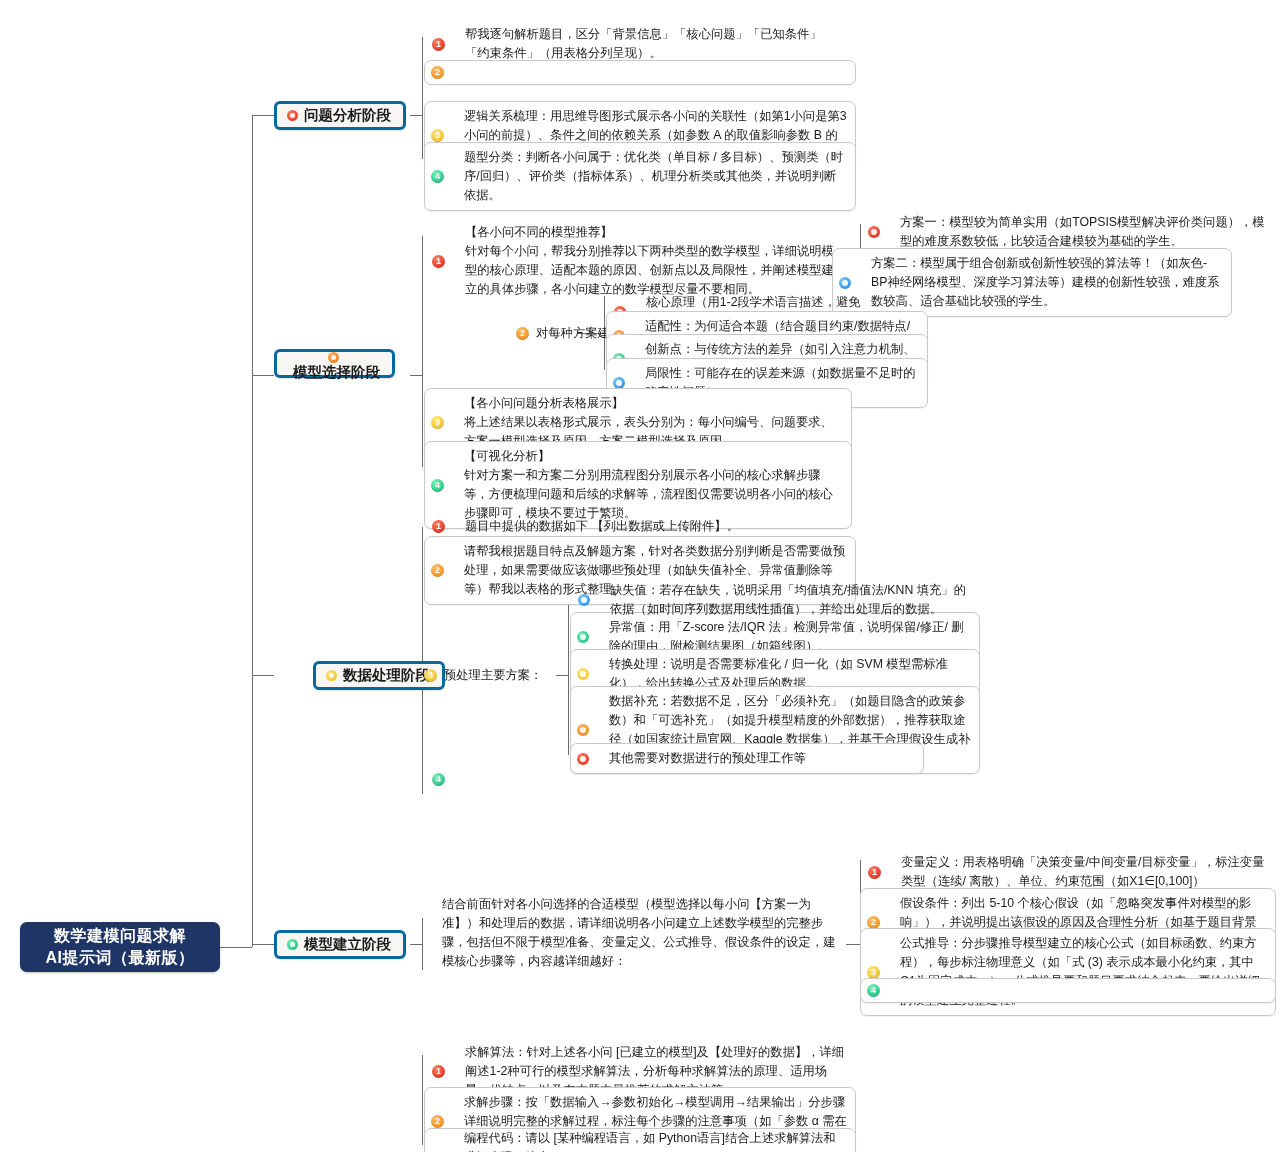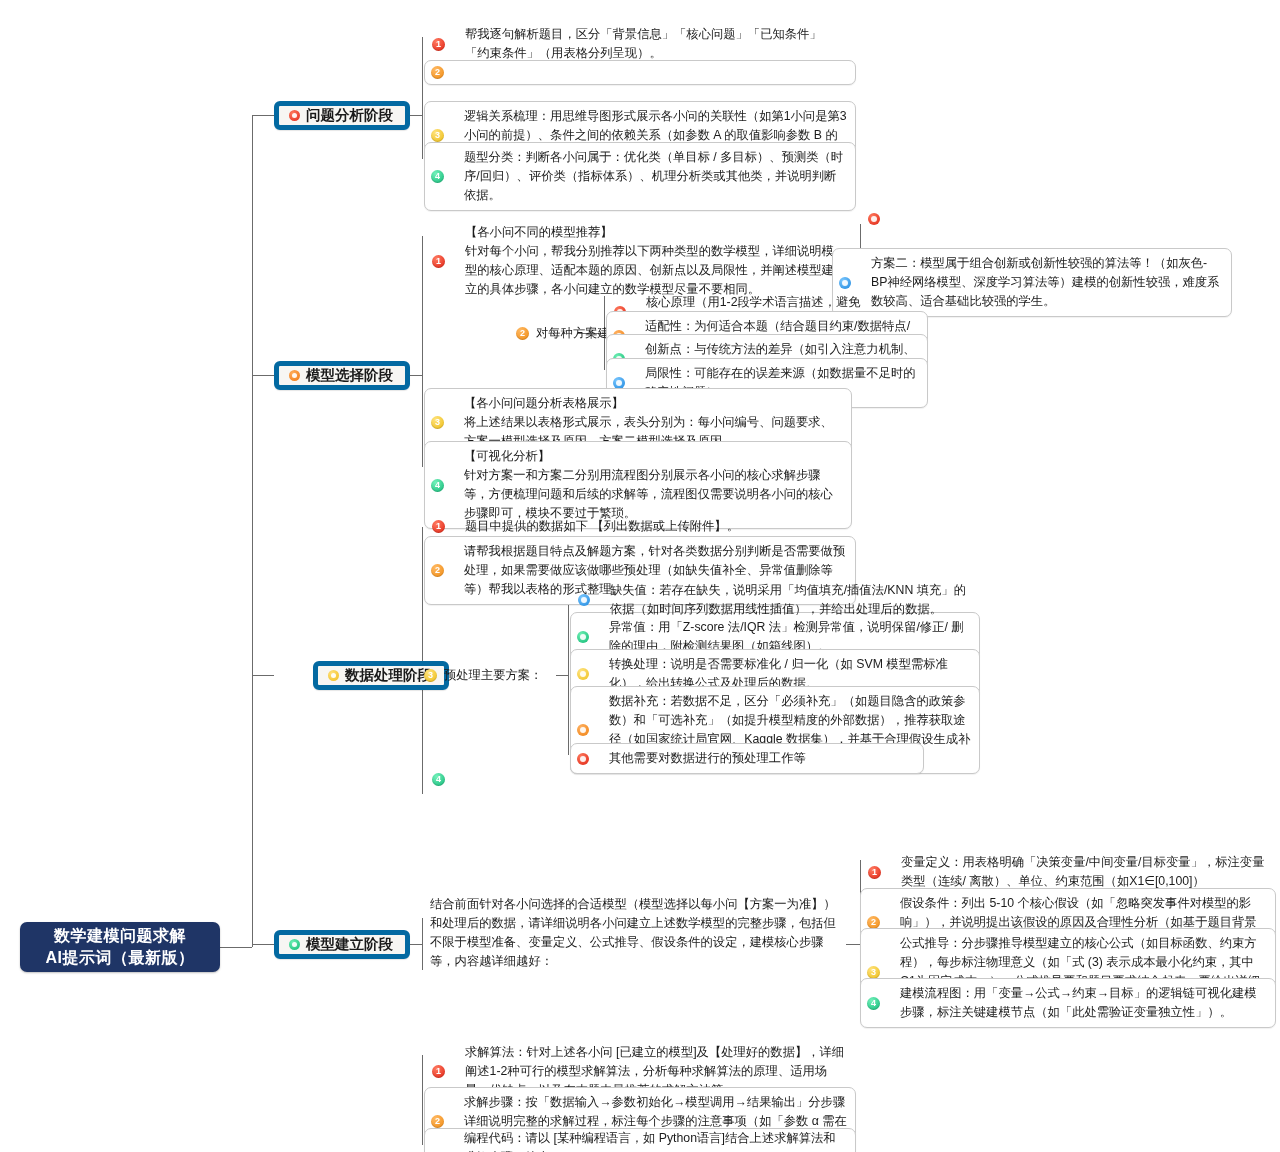--- a/index.html
+++ b/index.html
@@ -38,21 +38,21 @@
     line-height: 22px;
     box-shadow: 0 1px 2px rgba(0,0,0,.25);
   }
   #root-node span { display: block; white-space: nowrap; }
 
   
   .stage {
     position: absolute;
     height: 29px;
     background: #f7f6f3;
-    border: 5px solid #0369a1;
+    border: 3px solid #0369a1;
     border-radius: 6px;
     display: flex; align-items: center;
     padding: 0 12px 0 10px;
     font-size: 14.5px; font-weight: bold;
     color: #1a1a1a;
     box-shadow: 0 1px 1px rgba(0,0,0,.10);
     white-space: nowrap;
   }
   .stage .slabel { margin-left: 6px; }
 
@@ -183,21 +183,21 @@
 
   <div id="root-node">
     <span>数学建模问题求解</span>
     <span>AI提示词（最新版）</span>
   </div>
 
   <div class="stage" style="left:274px; top:101px;">
     <span class="ficon red"></span>
     <span class="slabel">问题分析阶段</span>
   </div>
-  <div class="stage" style="left:274px; top:361px;">
+  <div class="stage" style="left:274px; top:349px;flex-direction:column;">
     <span class="ficon orange"></span>
     <span class="slabel">模型选择阶段</span>
   </div>
   <div class="stage" style="left:274px; top:661px;margin-left:39px;">
     <span class="ficon yellow"></span>
     <span class="slabel">数据处理阶段</span>
   </div>
   <div class="stage" style="left:274px; top:930px;">
     <span class="ficon green"></span>
     <span class="slabel">模型建立阶段</span>
@@ -220,20 +220,21 @@
   </div>
 
   <div class="leaf" style="left:426px; top:218px; width:426px; white-space:pre-line;">
     <span class="num n1">1</span>
     <span class="txt">【各小问不同的模型推荐】
 针对每个小问，帮我分别推荐以下两种类型的数学模型，详细说明模型的核心原理、适配本题的原因、创新点以及局限性，并阐述模型建立的具体步骤，各小问建立的数学模型尽量不要相同。</span>
   </div>
 
   <div class="leaf" style="left:862px; top:208px; width:414px;">
     <span class="dot red"></span>
+    <span class="txt">方案一：模型较为简单实用（如TOPSIS模型解决评价类问题），模型的难度系数较低，比较适合建模较为基础的学生。</span>
   </div>
   <div class="leaf boxed" style="left:832px; top:248px; width:400px;justify-content:center;">
     <span class="dot blue"></span>
     <span class="txt">方案二：模型属于组合创新或创新性较强的算法等！（如灰色-BP神经网络模型、深度学习算法等）建模的创新性较强，难度系数较高、适合基础比较强的学生。</span>
   </div>
 
   <div class="plain-label" style="left:516px; top:325px;">
     <span class="num n2">2</span>
     <span class="txt">对每种方案建立的模型需说明</span>
   </div>
@@ -299,38 +300,37 @@
   <div class="leaf boxed" style="left:570px; top:743px; width:354px;">
     <span class="dot red"></span>
     <span class="txt">其他需要对数据进行的预处理工作等</span>
   </div>
 
   <div class="leaf" style="left:426px; top:768px; width:428px;">
     <span class="num n4">4</span>
   </div>
 
   <div class="leaf" style="left:424px; top:890px; width:428px;">
-    <span class="txt" style="margin-left:0;">结合前面针对各小问选择的合适模型（模型选择以每小问【方案一为准】）和处理后的数据，请详细说明各小问建立上述数学模型的完整步骤，包括但不限于模型准备、变量定义、公式推导、假设条件的设定，建模核心步骤等，内容越详细越好：</span>
+    <span class="txt" style="margin-left:12px;">结合前面针对各小问选择的合适模型（模型选择以每小问【方案一为准】）和处理后的数据，请详细说明各小问建立上述数学模型的完整步骤，包括但不限于模型准备、变量定义、公式推导、假设条件的设定，建模核心步骤等，内容越详细越好：</span>
   </div>
 
   <div class="leaf" style="left:862px; top:848px; width:414px;">
     <span class="num n1">1</span>
     <span class="txt">变量定义：用表格明确「决策变量/中间变量/目标变量」，标注变量类型（连续/ 离散）、单位、约束范围（如X1∈[0,100]）</span>
   </div>
   <div class="leaf boxed" style="left:860px; top:888px; width:416px;">
     <span class="num n2">2</span>
     <span class="txt">假设条件：列出 5-10 个核心假设（如「忽略突发事件对模型的影响」），并说明提出该假设的原因及合理性分析（如基于题目背景或简化复杂度的必要性）。</span>
   </div>
   <div class="leaf boxed" style="left:860px; top:928px; width:416px;">
     <span class="num n3">3</span>
     <span class="txt">公式推导：分步骤推导模型建立的核心公式（如目标函数、约束方程），每步标注物理意义（如「式 (3) 表示成本最小化约束，其中C1为固定成本」）。公式推导要和题目要求结合起来，要给出详细的模型建立完整过程。</span>
   </div>
   <div class="leaf boxed" style="left:860px; top:978px; width:416px;">
     <span class="num n4">4</span>
-    <span class="txt">建模流程图：用「变量→公式→约束→目标」的逻辑链可视化建模步骤，标注关键建模节点（如「此处需验证变量独立性」）。</span>
   </div>
 
   <div class="leaf" style="left:426px; top:1038px; width:428px;">
     <span class="num n1">1</span>
     <span class="txt">求解算法：针对上述各小问 [已建立的模型]及【处理好的数据】，详细阐述1-2种可行的模型求解算法，分析每种求解算法的原理、适用场景、优缺点，以及在本题中最推荐的求解方法等。</span>
   </div>
   <div class="leaf boxed" style="left:424px; top:1087px; width:432px;">
     <span class="num n2">2</span>
     <span class="txt">求解步骤：按「数据输入→参数初始化→模型调用→结果输出」分步骤详细说明完整的求解过程，标注每个步骤的注意事项（如「参数 α 需在 [0,1] 范围内调试」）。</span>
   </div>

